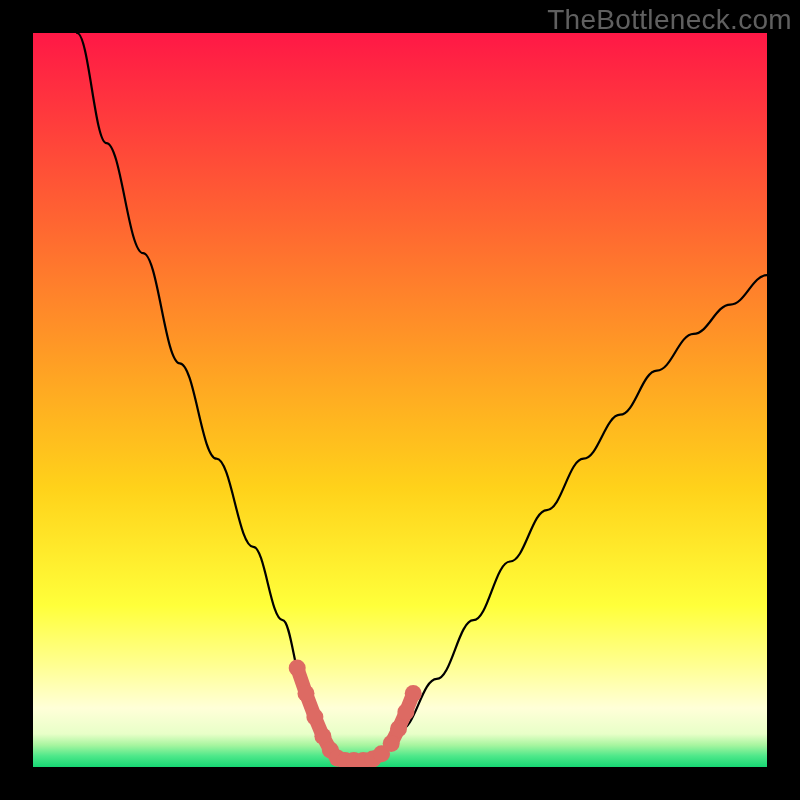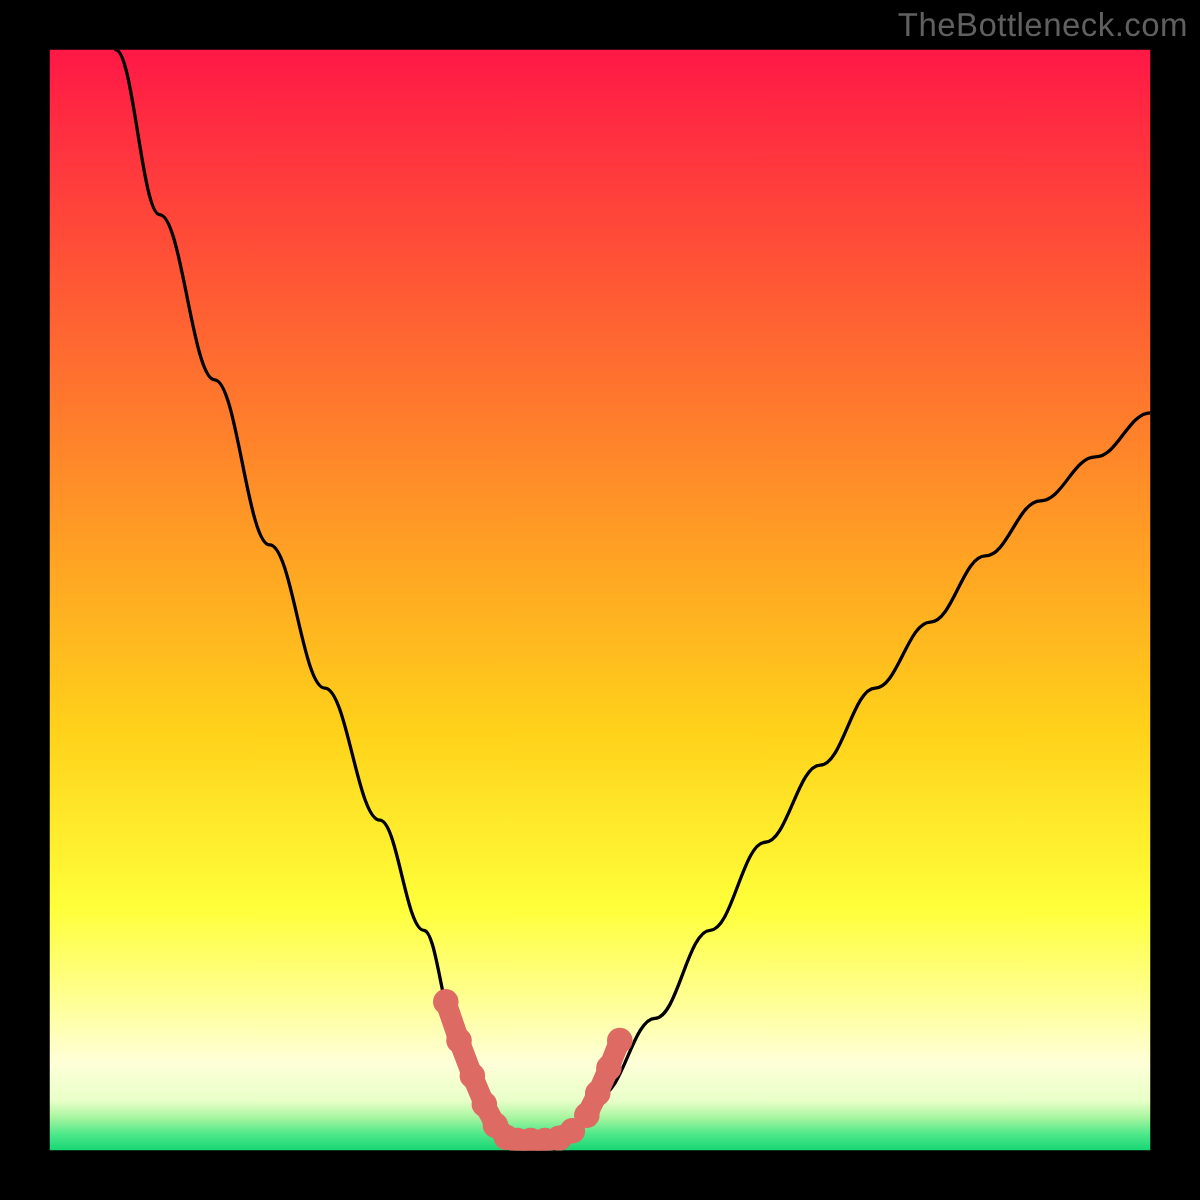--- a/index.html
+++ b/index.html
@@ -25,21 +25,21 @@
     top: 33px;
     width: 734px;
     height: 734px;
     
   }
   .watermark {
     position: absolute;
     top: 4px;
     right: 8px;
     color: #606060;
-    font-size: 22px;
+    font-size: 28px;
     font-weight: 500;
     letter-spacing: 0.3px;
   }
   svg {
     display: block;
   }
 </style>
 </head>
 <body>
 

